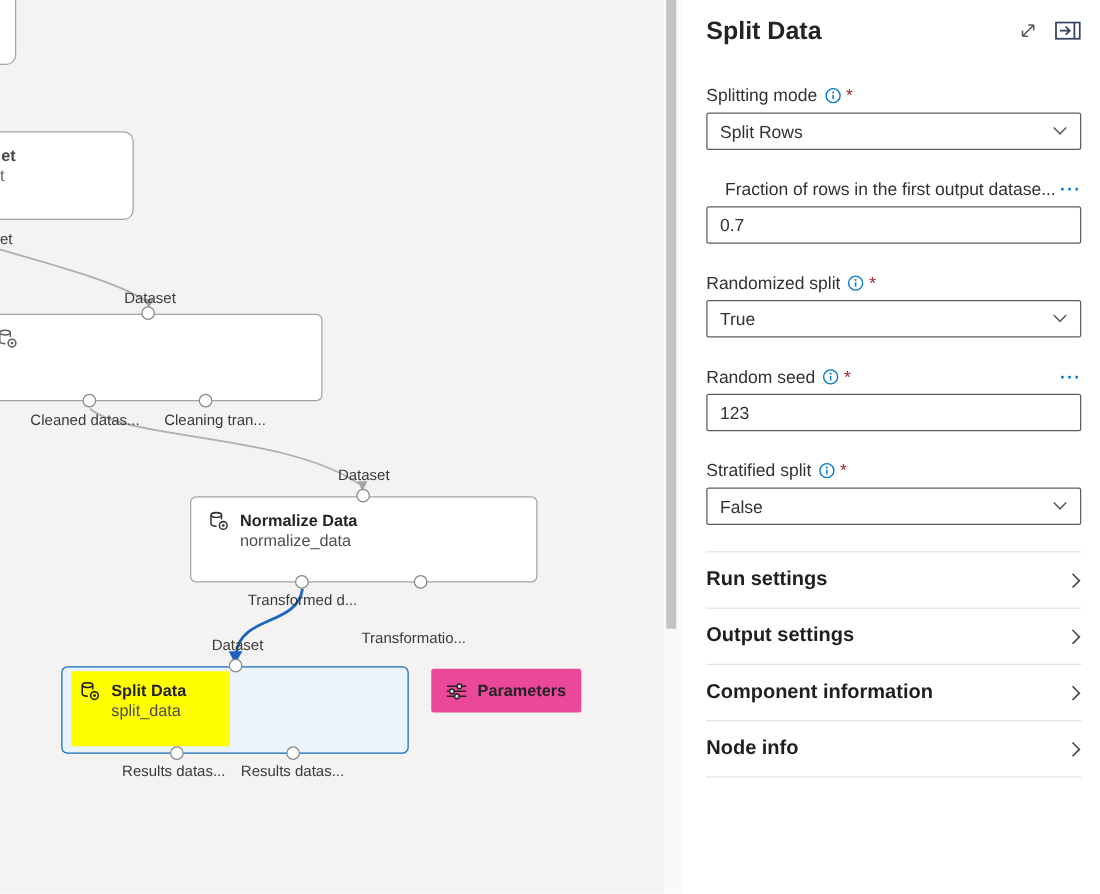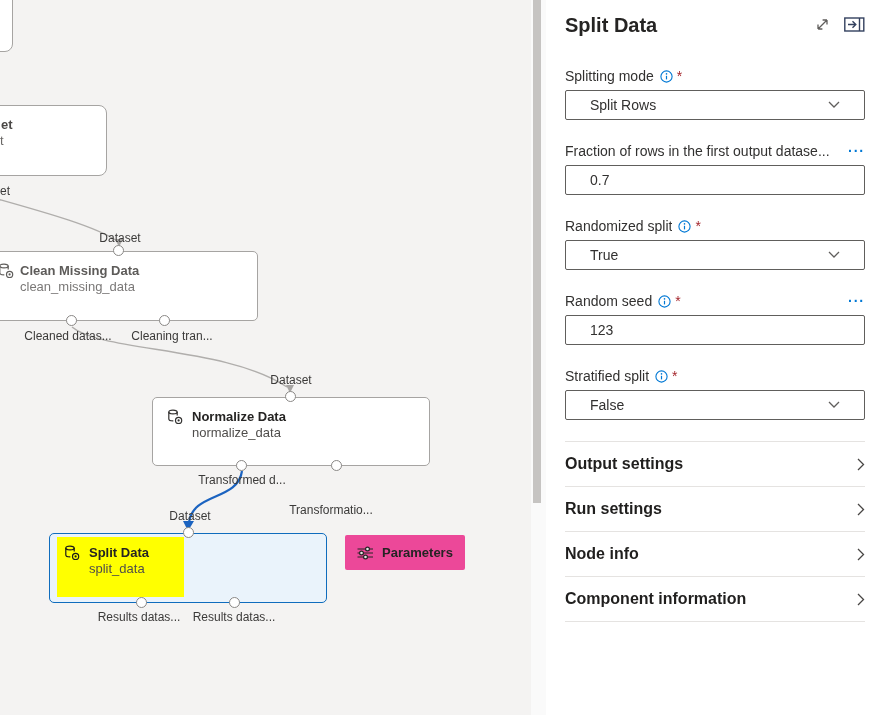--- a/index.html
+++ b/index.html
@@ -35,21 +35,21 @@
   .header-icons{display:flex;gap:14px;margin-top:5px;}
   .icon-btn{cursor:pointer;display:inline-flex;}
   .field + .field{margin-top:21px;}
   .label-row{height:20px;display:flex;align-items:center;justify-content:space-between;}
   .label-left{display:flex;align-items:center;gap:6px;min-width:0;}
   .field-label{font-size:14px;color:#323130;white-space:nowrap;overflow:hidden;text-overflow:ellipsis;}
   .asterisk{color:#a4262c;font-size:14px;margin-left:-2px;}
   .more-btn{color:#0078d4;font-weight:700;font-size:14px;letter-spacing:1px;cursor:pointer;line-height:10px;flex:0 0 auto;}
   .control{margin-top:4px;}
   .textbox,.dropdown{box-sizing:border-box;width:100%;height:30px;border:1px solid #605e5c;border-radius:2px;background:#fff;
-        font-size:14px;color:#323130;padding:0 24px;font-family:inherit;}
+        font-size:14px;color:#323130;padding:0 10px;font-family:inherit;}
   .dropdown{display:flex;align-items:center;justify-content:space-between;cursor:pointer;}
   .sections{margin-top:21px;}
   .section-row{height:44px;display:flex;align-items:center;justify-content:space-between;border-top:1px solid #e5e3e1;cursor:pointer;}
   .section-row:last-child{border-bottom:1px solid #e5e3e1;}
   .section-label{font-size:16px;font-weight:700;color:#201f1e;}
 </style>
 </head>
 <body>
 
 <div class="screen">
@@ -74,24 +74,20 @@
 
     <span class="plabel" style="left:120px;top:231px;">Dataset</span>
     <div class="node" style="left:-14px;top:251px;width:272px;height:70px;">
       <div class="node-body" style="padding-left:10px;gap:5px;">
         <svg class="node-icon" viewBox="0 0 18 18">
           <ellipse cx="7" cy="4" rx="4.2" ry="1.9" fill="none" stroke="#5f5d5b" stroke-width="1.2"></ellipse>
           <path d="M2.8 4 V11 c0 1.1 1.9 1.9 4.2 1.9 h0.3 M11.2 4 V7.6" fill="none" stroke="#5f5d5b" stroke-width="1.2"></path>
           <circle cx="12.6" cy="12.4" r="3.1" fill="#fff" stroke="#5f5d5b" stroke-width="1.2"></circle>
           <circle cx="12.6" cy="12.4" r="1.1" fill="#5f5d5b"></circle>
         </svg>
-        <div class="node-text">
-          <div class="node-title" style="color:#5d5b59;">Clean Missing Data</div>
-          <div class="node-sub" style="color:#7a7877;">clean_missing_data</div>
-        </div>
       </div>
     </div>
     <div class="port" style="left:113px;top:245px;"></div>
     <div class="port" style="left:66px;top:315px;"></div>
     <div class="port" style="left:159px;top:315px;"></div>
     <span class="plabel" style="left:68px;top:329px;">Cleaned datas...</span>
     <span class="plabel" style="left:172px;top:329px;">Cleaning tran...</span>
 
     <span class="plabel" style="left:291px;top:373px;">Dataset</span>
     <div class="node" style="left:152px;top:397px;width:278px;height:69px;">
@@ -189,21 +185,21 @@
             <span>Split Rows</span>
             <svg width="12" height="8" viewBox="0 0 12 8">
               <polyline points="1,1 6,6 11,1" fill="none" stroke="#605e5c" stroke-width="1.3"></polyline>
             </svg>
           </div>
         </div>
       </div>
 
       <div class="field">
         <div class="label-row">
-          <div class="label-left" style="max-width:280px;">
+          <div class="label-left" style="max-width:280px;margin-left:15px;">
             <span class="field-label">Fraction of rows in the first output datase...</span>
           </div>
           <span class="more-btn">···</span>
         </div>
         <div class="control">
           <input class="textbox" type="text" value="0.7" style="">
         </div>
       </div>
 
       <div class="field">
@@ -263,39 +259,39 @@
             <span>False</span>
             <svg width="12" height="8" viewBox="0 0 12 8">
               <polyline points="1,1 6,6 11,1" fill="none" stroke="#605e5c" stroke-width="1.3"></polyline>
             </svg>
           </div>
         </div>
       </div>
 
       <div class="sections">
         <div class="section-row">
+          <span class="section-label">Run settings</span>
+          <svg width="8" height="13" viewBox="0 0 8 13">
+            <polyline points="1,1 6.5,6.5 1,12" fill="none" stroke="#484644" stroke-width="1.3"></polyline>
+          </svg>
+        </div>
+        <div class="section-row">
           <span class="section-label">Output settings</span>
           <svg width="8" height="13" viewBox="0 0 8 13">
             <polyline points="1,1 6.5,6.5 1,12" fill="none" stroke="#484644" stroke-width="1.3"></polyline>
           </svg>
         </div>
         <div class="section-row">
-          <span class="section-label">Run settings</span>
+          <span class="section-label">Component information</span>
           <svg width="8" height="13" viewBox="0 0 8 13">
             <polyline points="1,1 6.5,6.5 1,12" fill="none" stroke="#484644" stroke-width="1.3"></polyline>
           </svg>
         </div>
         <div class="section-row">
           <span class="section-label">Node info</span>
-          <svg width="8" height="13" viewBox="0 0 8 13">
-            <polyline points="1,1 6.5,6.5 1,12" fill="none" stroke="#484644" stroke-width="1.3"></polyline>
-          </svg>
-        </div>
-        <div class="section-row">
-          <span class="section-label">Component information</span>
           <svg width="8" height="13" viewBox="0 0 8 13">
             <polyline points="1,1 6.5,6.5 1,12" fill="none" stroke="#484644" stroke-width="1.3"></polyline>
           </svg>
         </div>
       </div>
 
     </div>
   </div>
 </div>
 

